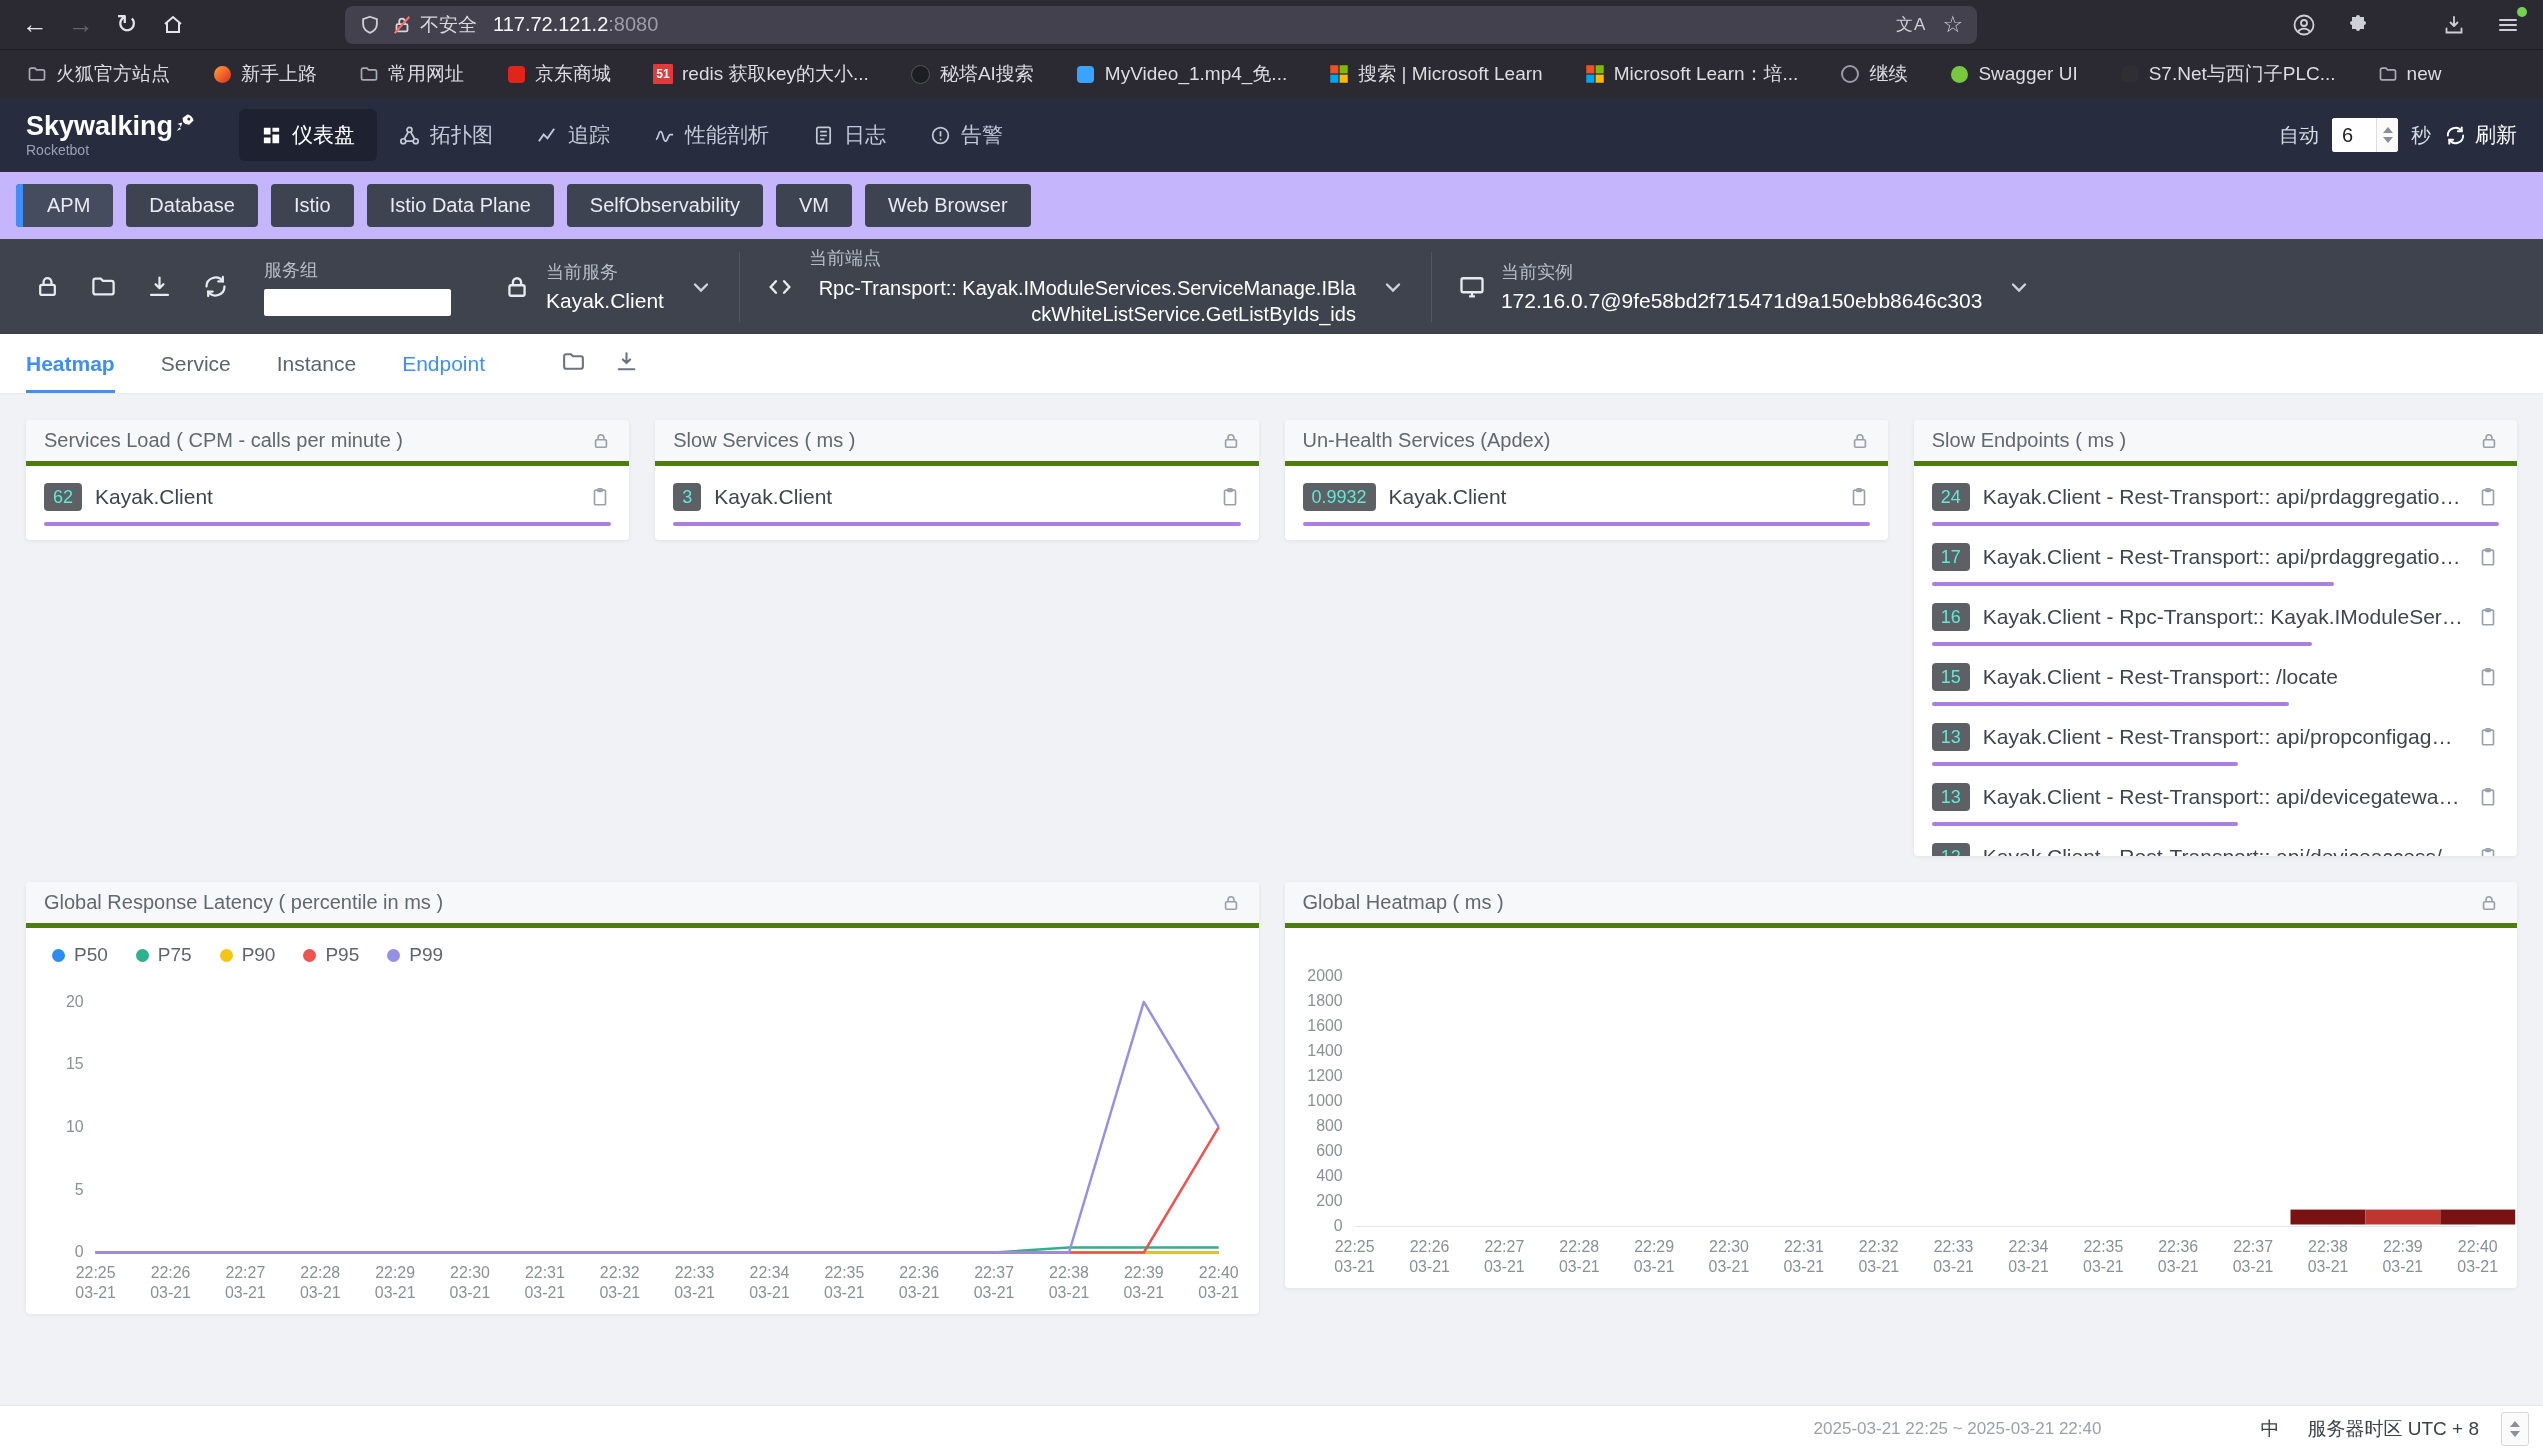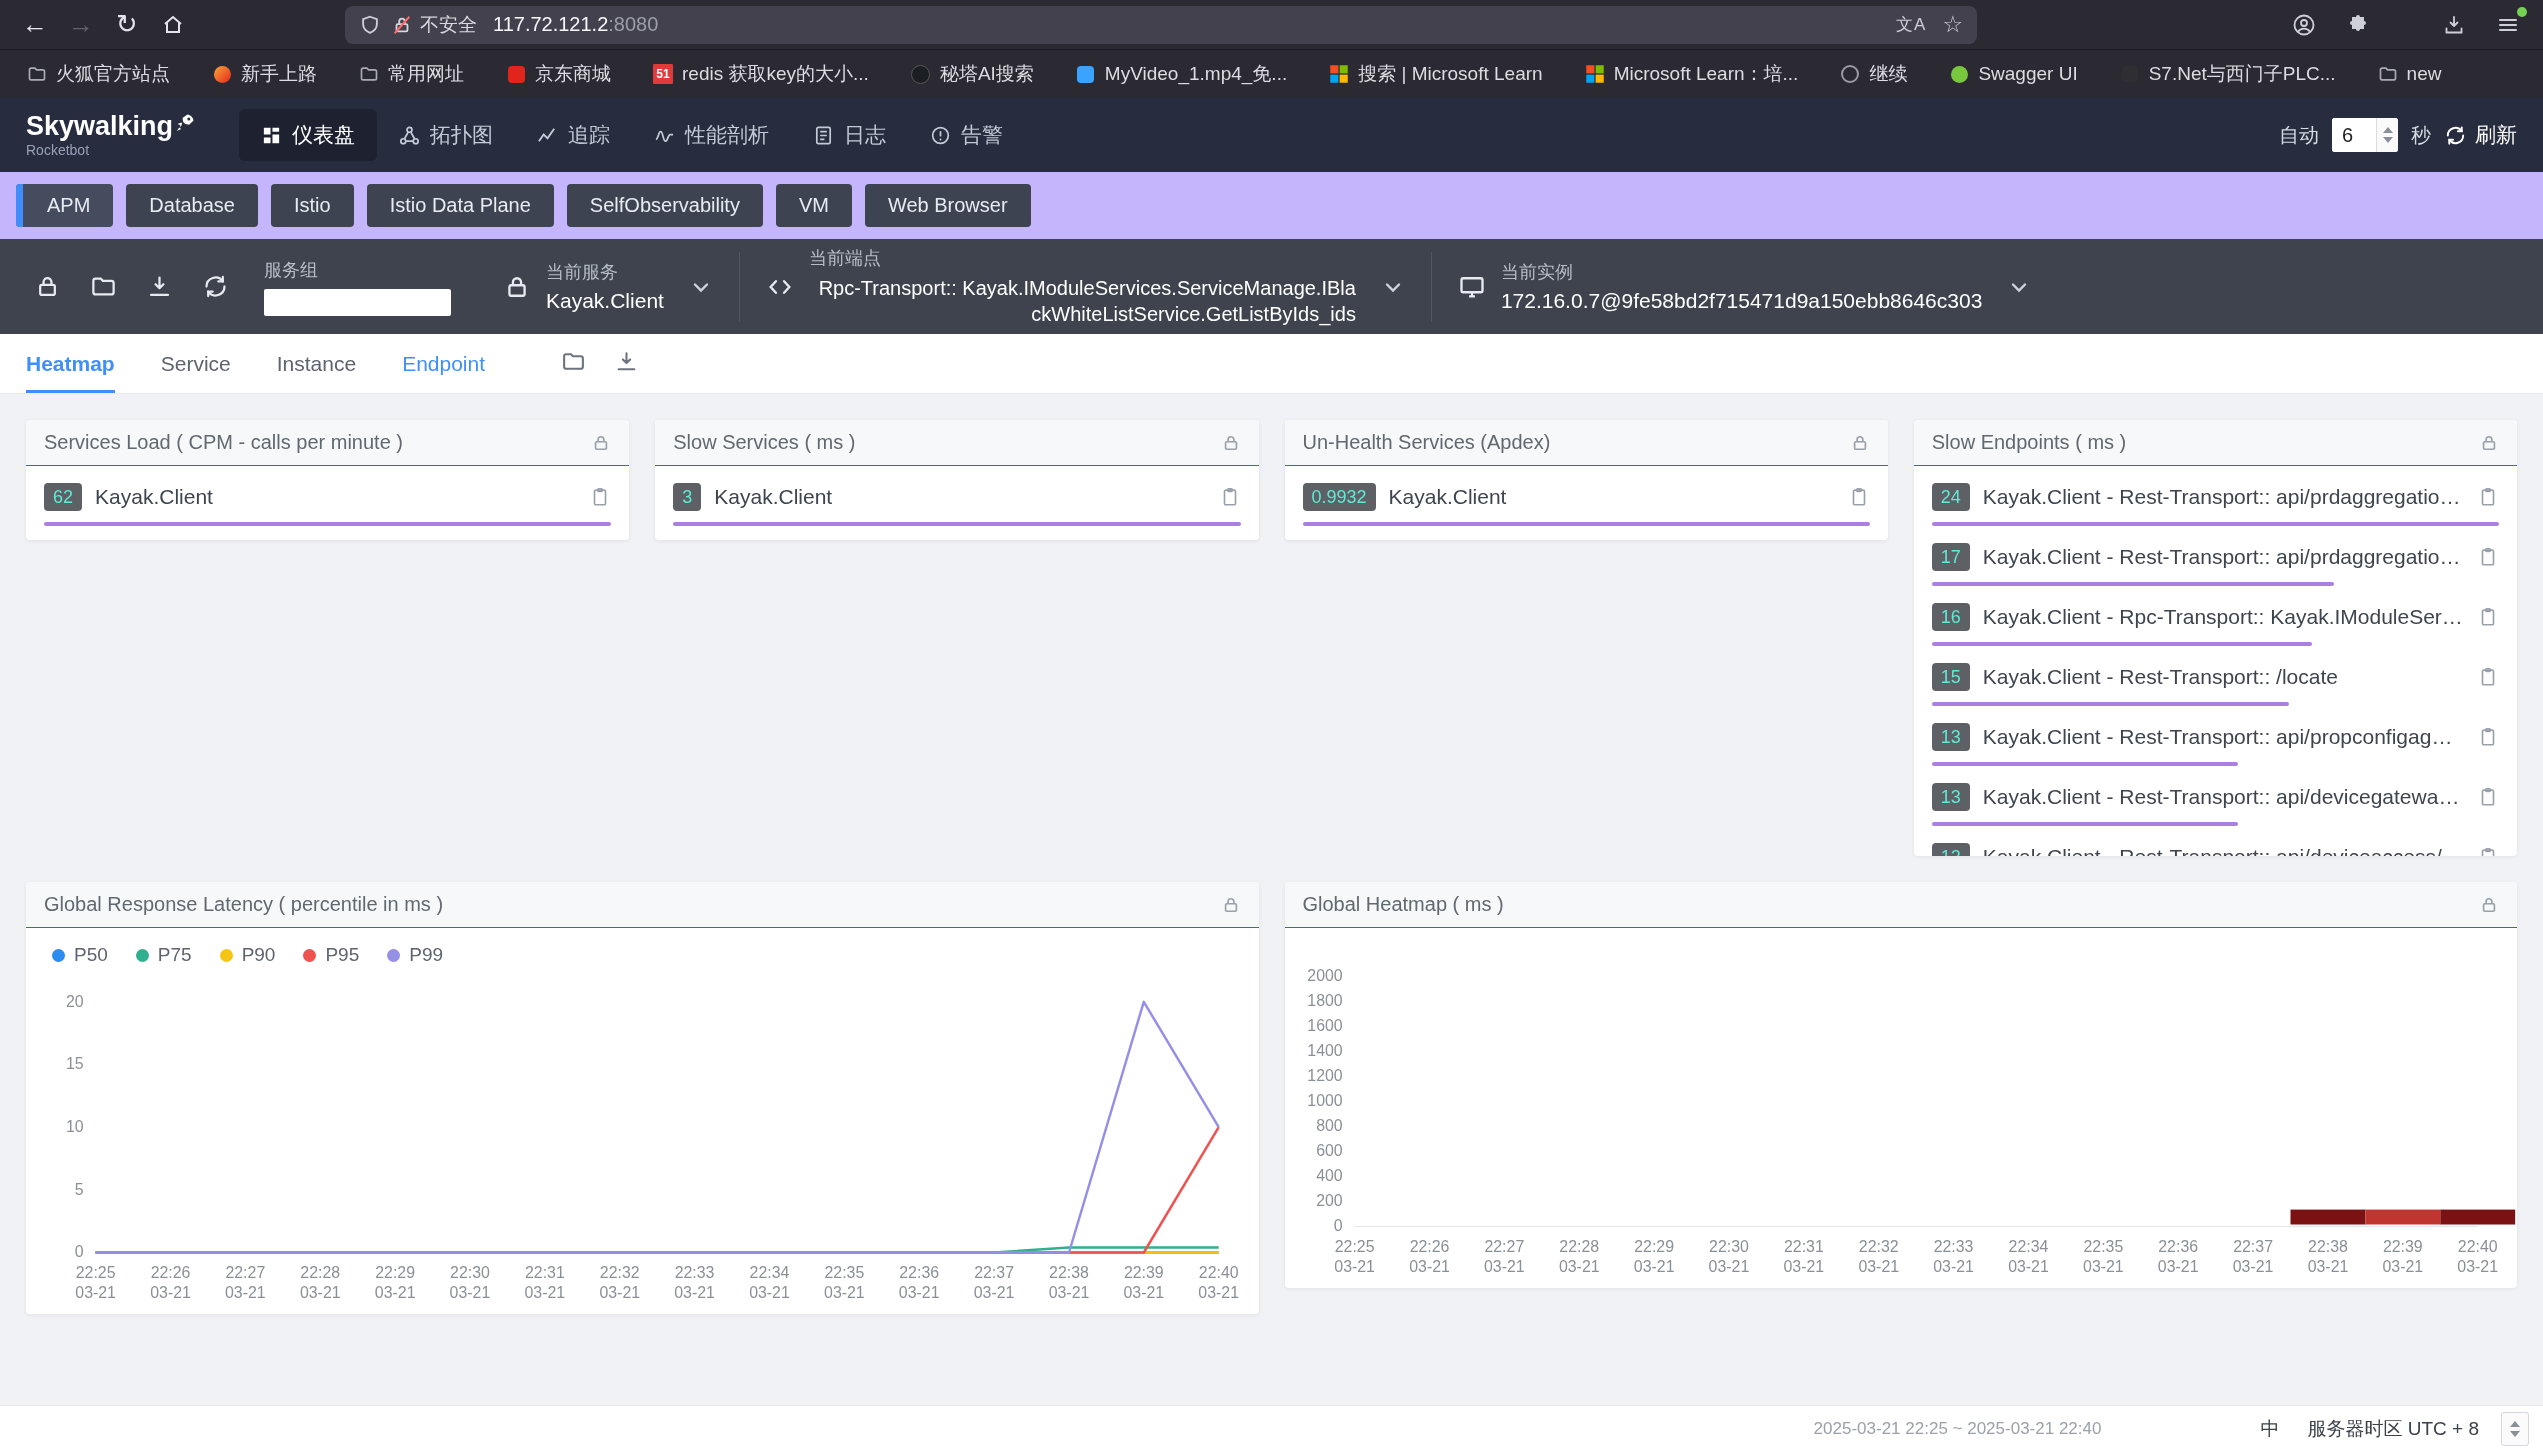--- a/index.html
+++ b/index.html
@@ -90,21 +90,21 @@
   .sn-tab.active::after { content:""; position:absolute; left:0; right:0; bottom:0; height:3px; background:#3f8efc; }
   .sn-tab.link { color:#3f8efc; }
   .sn-icons { display:flex; align-items:center; gap:28px; margin-left:30px; color:#6c7380; }
   .sn-icons svg { width:25px; height:25px; }
 
   
   .content { padding:26px; }
   .row1 { display:grid; grid-template-columns:repeat(4,1fr); gap:26px; align-items:start; }
   .row2 { display:grid; grid-template-columns:1fr 1fr; gap:26px; margin-top:26px; align-items:start; }
   .card { background:#fff; border-radius:4px; box-shadow:0 1px 4px rgba(0,0,0,.07); }
-  .card-header { display:flex; justify-content:space-between; align-items:center; height:46px; padding:0 18px; background:#f7f8fa; border-bottom:1px solid #4d7c0f; border-radius:4px 4px 0 0; }
+  .card-header { display:flex; justify-content:space-between; align-items:center; height:46px; padding:0 18px; background:#f7f8fa; border-bottom:5px solid #4d7c0f; border-radius:4px 4px 0 0; }
   .card-title { font-size:20px; color:#62686f; }
   .lock-sm { width:20px; height:20px; color:#9aa0a9; }
   .lock-sm svg { width:20px; height:20px; }
   .metric-item { padding:16px 18px 0; }
   .mi-row { display:flex; align-items:center; gap:13px; height:30px; }
   .mi-badge { background:#5d6166; color:#5eead4; font-size:18px; line-height:1; padding:5px 9px; border-radius:4px; flex:none; }
   .mi-name { font-size:21px; color:#3e454e; flex:1; white-space:nowrap; overflow:hidden; text-overflow:ellipsis; }
   .mi-copy { width:22px; height:22px; color:#9aa0a9; flex:none; }
   .mi-copy svg { width:22px; height:22px; }
   .mi-bar { height:4px; background:#a97fe0; border-radius:2px; margin-top:10px; }

